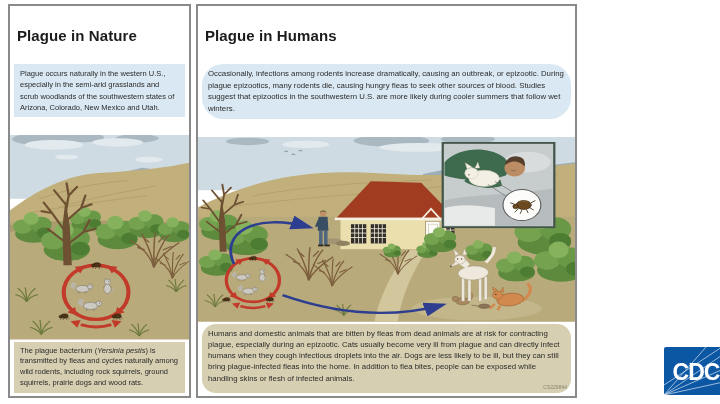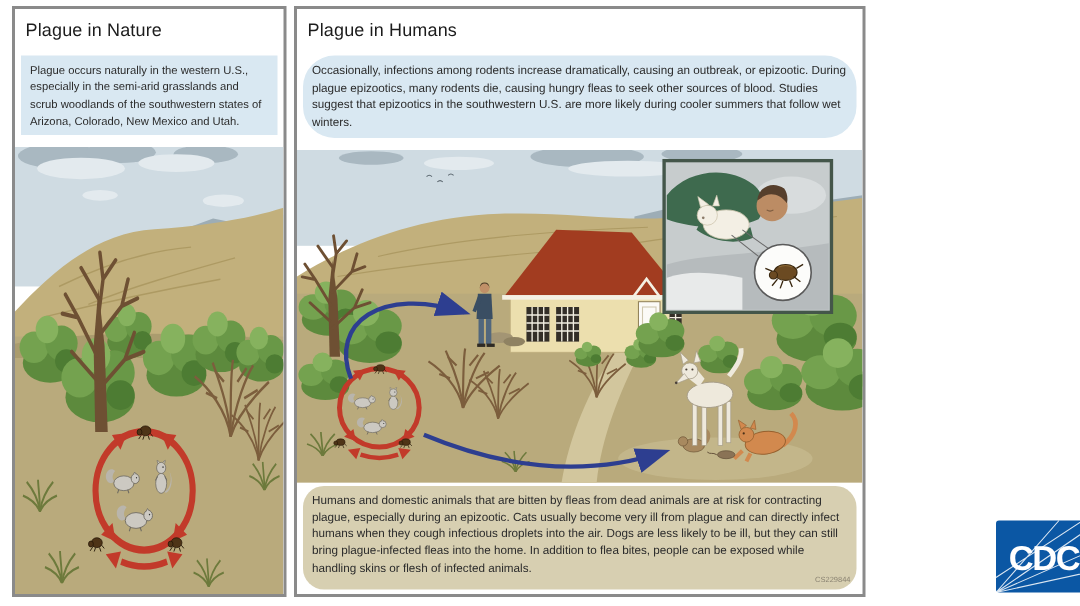--- a/index.html
+++ b/index.html
@@ -8,25 +8,25 @@
     background:#ffffff;font-family:"Liberation Sans",sans-serif;
   }
   .panel{
     position:absolute;top:4px;height:394px;background:#ffffff;
     border:2px solid #8a8a8a;box-sizing:border-box;
     display:flex;flex-direction:column;
   }
   #panel-nature{left:8px;width:183px;}
   #panel-humans{left:196px;width:381px;}
   .panel-title{
-    font-size:12px;font-weight:normal;color:#1c1c1c;
-    padding:7px 7px 4px 7px;flex:0 0 auto;letter-spacing:.1px;
+    font-size:15px;font-weight:bold;color:#1c1c1c;
+    padding:21px 7px 4px 7px;flex:0 0 auto;letter-spacing:.1px;
   }
   .intro-box{
-    margin:6px 4px;background:#d9e8f2;color:#2b2b2b;
+    margin:16px 4px;background:#d9e8f2;color:#2b2b2b;
     padding:4px 6px;flex:0 0 auto;line-height:1.5;
   }
   #panel-nature .intro-box{font-size:7.5px;}
   #panel-humans .intro-box{font-size:7.8px;border-radius:21px;}
   .scene{flex:1 1 auto;position:relative;margin-top:2px;overflow:hidden;}
   .scene svg{position:absolute;left:0;top:0;width:100%;height:100%;display:block;}
   .footer-box{
     margin:2px 4px 3px 4px;background:#d7cfb1;color:#2b2b2b;
     padding:4px 6px;flex:0 0 auto;line-height:1.45;position:relative;
   }
@@ -151,20 +151,23 @@
       <use href="#deadtree" x="28" y="52" width="64" height="108"></use>
       <use href="#scrub" x="116" y="116" width="62" height="46"></use>
       <use href="#scrub" x="143" y="140" width="46" height="36"></use>
       <use href="#grass" x="4" y="186" width="26" height="18"></use>
       <use href="#grass" x="158" y="176" width="24" height="16"></use>
       <use href="#grass" x="18" y="226" width="28" height="18"></use>
       <use href="#grass" x="120" y="230" width="24" height="16"></use>
       <use href="#cycle" x="42" y="150" width="92" height="92"></use>
     </svg>
   </div>
+  <div class="footer-box">
+    <span>The plague bacterium (</span><span class="species-name">Yersinia pestis</span><span>) is transmitted by fleas and cycles naturally among wild rodents, including rock squirrels, ground squirrels, prairie dogs and wood rats.</span>
+  </div>
 </div>
 
 <div class="panel" id="panel-humans">
   <div class="panel-title">Plague in Humans</div>
   <div class="intro-box">Occasionally, infections among rodents increase dramatically, causing an outbreak, or epizootic. During plague epizootics, many rodents die, causing hungry fleas to seek other sources of blood. Studies suggest that epizootics in the southwestern U.S. are more likely during cooler summers that follow wet winters.</div>
   <div class="scene">
     <svg viewBox="0 0 419 250" preserveAspectRatio="none">
       <defs>
         <marker id="bh" markerWidth="9" markerHeight="8" refX="6.5" refY="3" orient="auto">
           <path d="M0,0 L8,3 L0,6 Z" fill="#2d3e90"></path>

